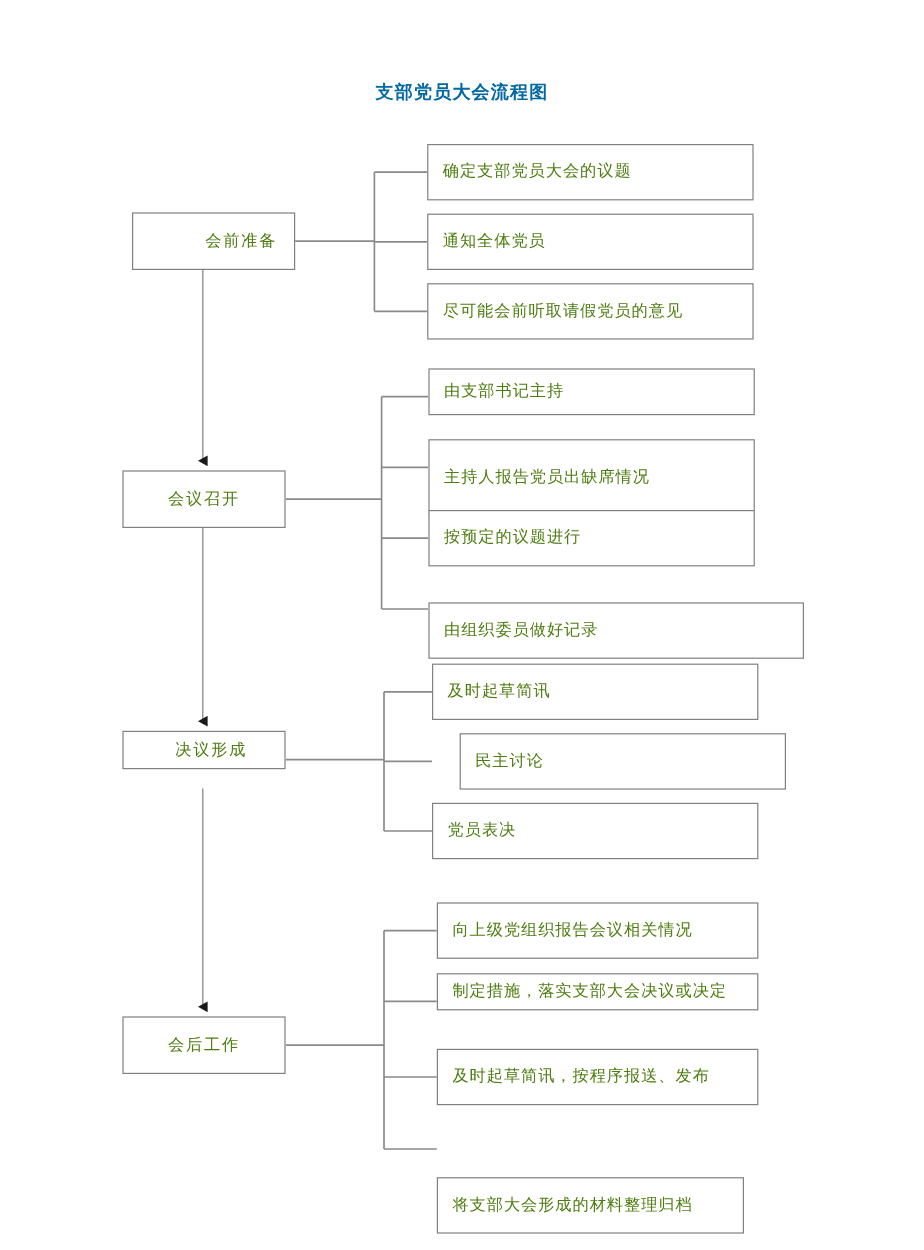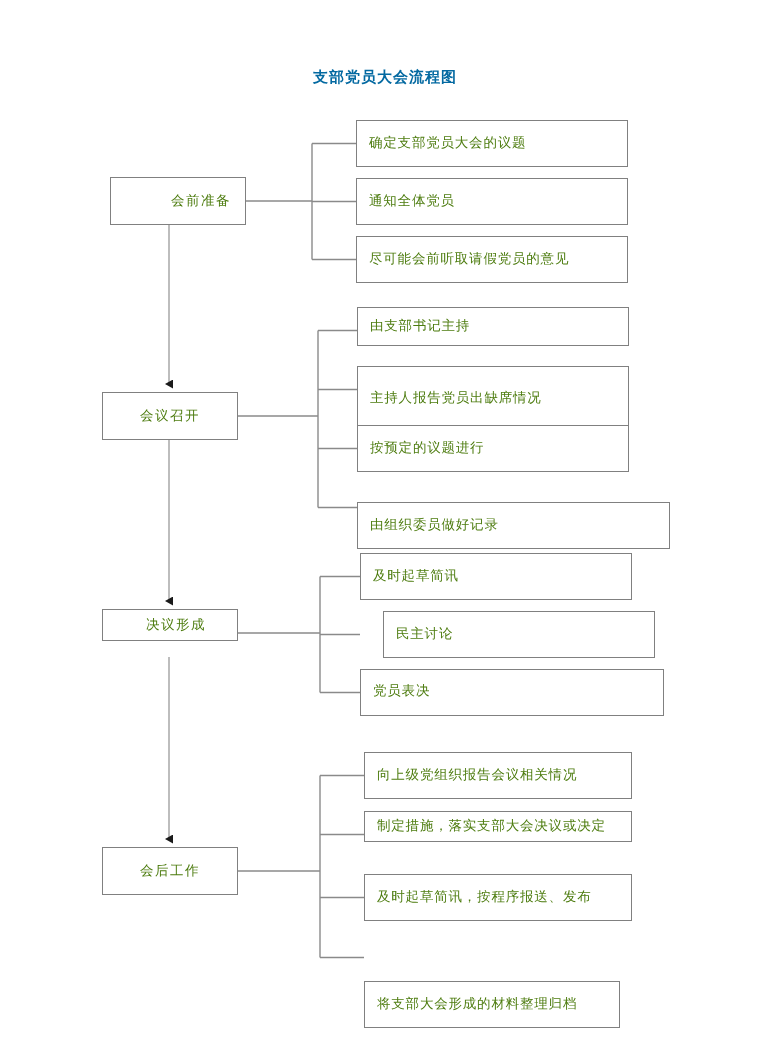--- a/index.html
+++ b/index.html
@@ -113,21 +113,21 @@
       <div class="node-box detail" style="left: 356px; top: 178px; width: 272px; height: 47px;">通知全体党员</div>
       <div class="node-box detail" style="left: 356px; top: 236px; width: 272px; height: 47px;">尽可能会前听取请假党员的意见</div>
       <div class="node-box stage" style="left: 102px; top: 392px; width: 136px; height: 48px;">会议召开</div>
       <div class="node-box detail" style="left: 357px; top: 307px; width: 272px; height: 39px;">由支部书记主持</div>
       <div class="node-box detail" style="left: 357px; top: 366px; width: 272px; height: 65px;">主持人报告党员出缺席情况</div>
       <div class="node-box detail" style="left: 357px; top: 425px; width: 272px; height: 47px;">按预定的议题进行</div>
       <div class="node-box detail" style="left: 357px; top: 484px; width: 313px; height: 47px; margin-top: 18px;">由组织委员做好记录</div>
       <div class="node-box stage" style="left: 102px; top: 609px; width: 136px; height: 32px; padding-left: 12px;">决议形成</div>
       <div class="node-box detail" style="left: 360px; top: 553px; width: 272px; height: 47px;">及时起草简讯</div>
       <div class="node-box detail" style="left: 360px; top: 611px; width: 272px; height: 47px; margin-left: 23px;">民主讨论</div>
-      <div class="node-box detail" style="left: 360px; top: 669px; width: 304px; height: 47px; font-family: Liberation Mono, monospace;">党员表决</div>
+      <div class="node-box detail" style="left: 360px; top: 669px; width: 272px; height: 47px;">党员表决</div>
       <div class="node-box stage" style="left: 102px; top: 847px; width: 136px; height: 48px;">会后工作</div>
       <div class="node-box detail" style="left: 364px; top: 752px; width: 268px; height: 47px;">向上级党组织报告会议相关情况</div>
       <div class="node-box detail" style="left: 364px; top: 811px; width: 268px; height: 31px;">制定措施，落实支部大会决议或决定</div>
       <div class="node-box detail" style="left: 364px; top: 874px; width: 268px; height: 47px;">及时起草简讯，按程序报送、发布</div>
       <div class="node-box detail" style="left: 364px; top: 981px; width: 256px; height: 47px;">将支部大会形成的材料整理归档</div>
     </div>
 
 </div>
 
 </body></html>

